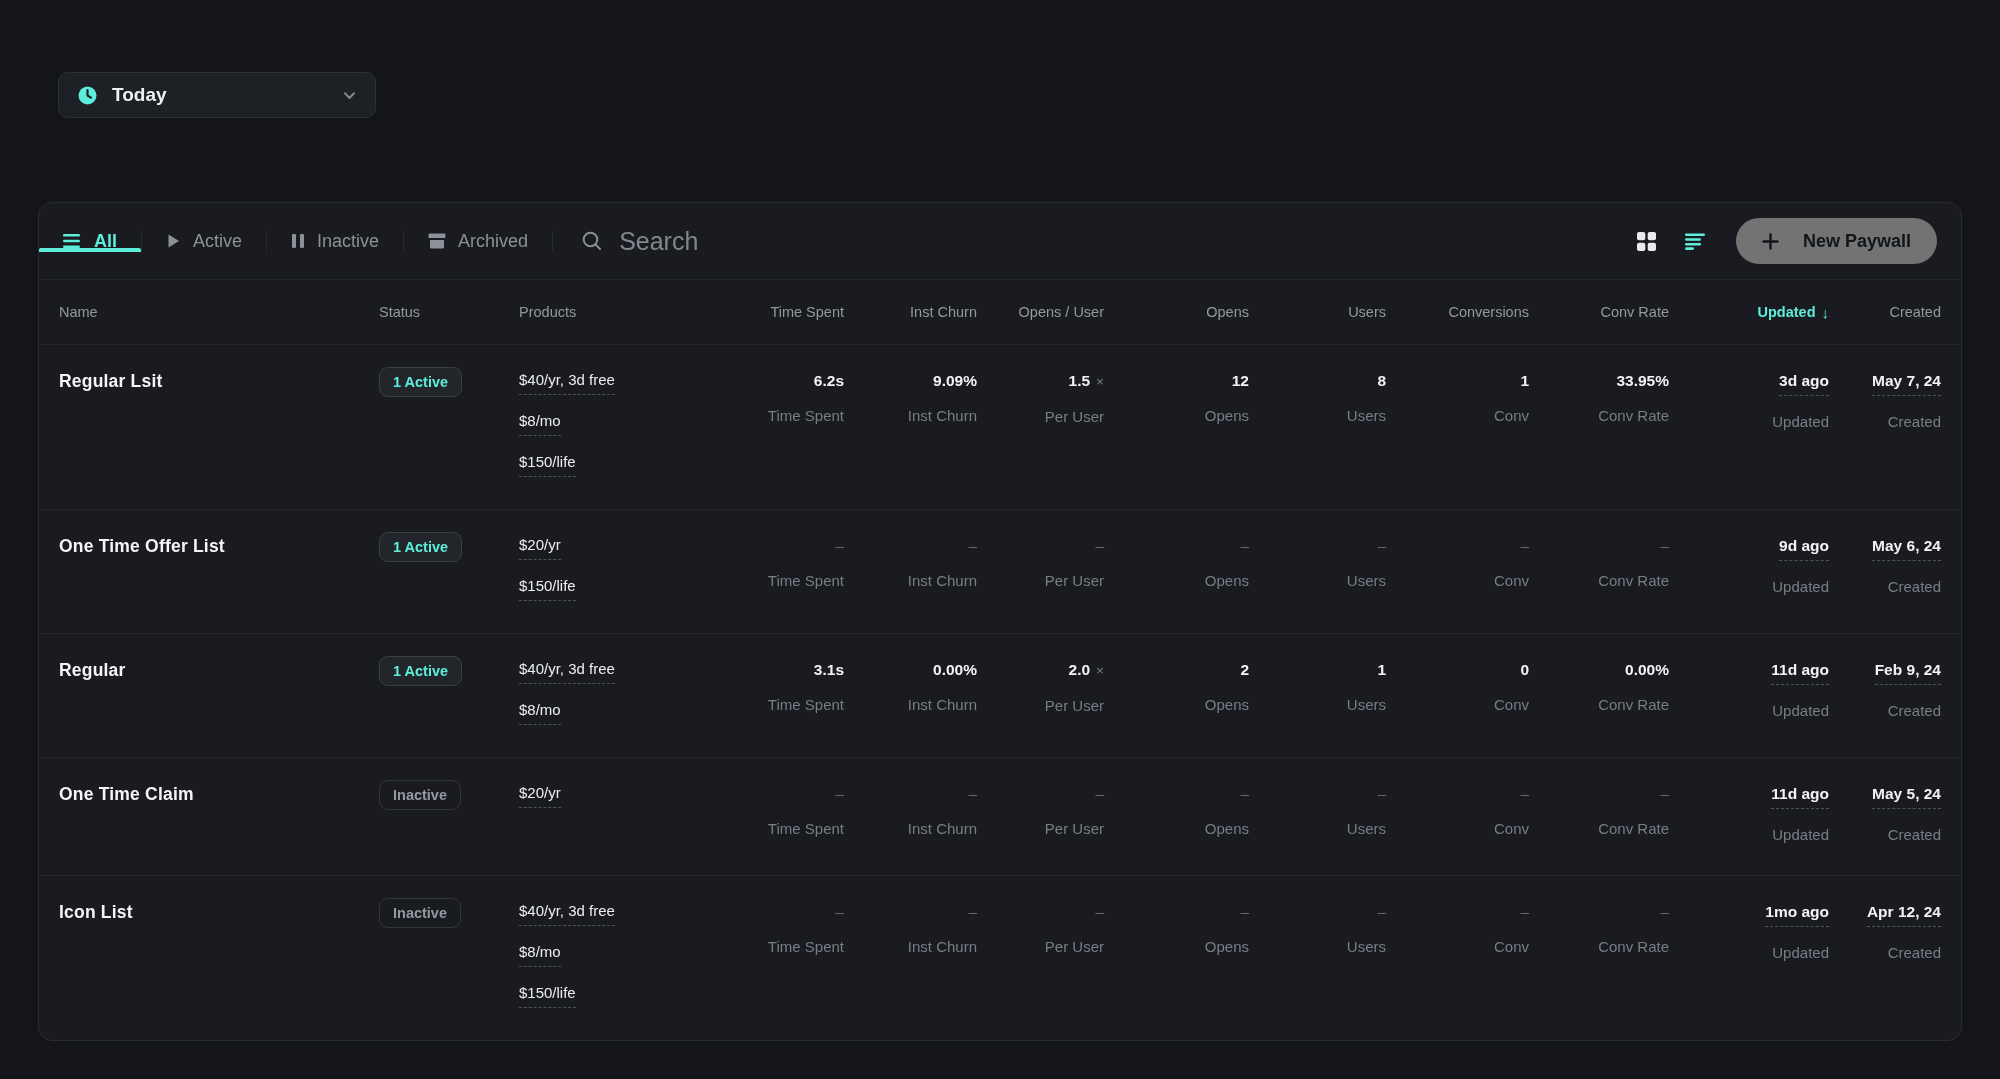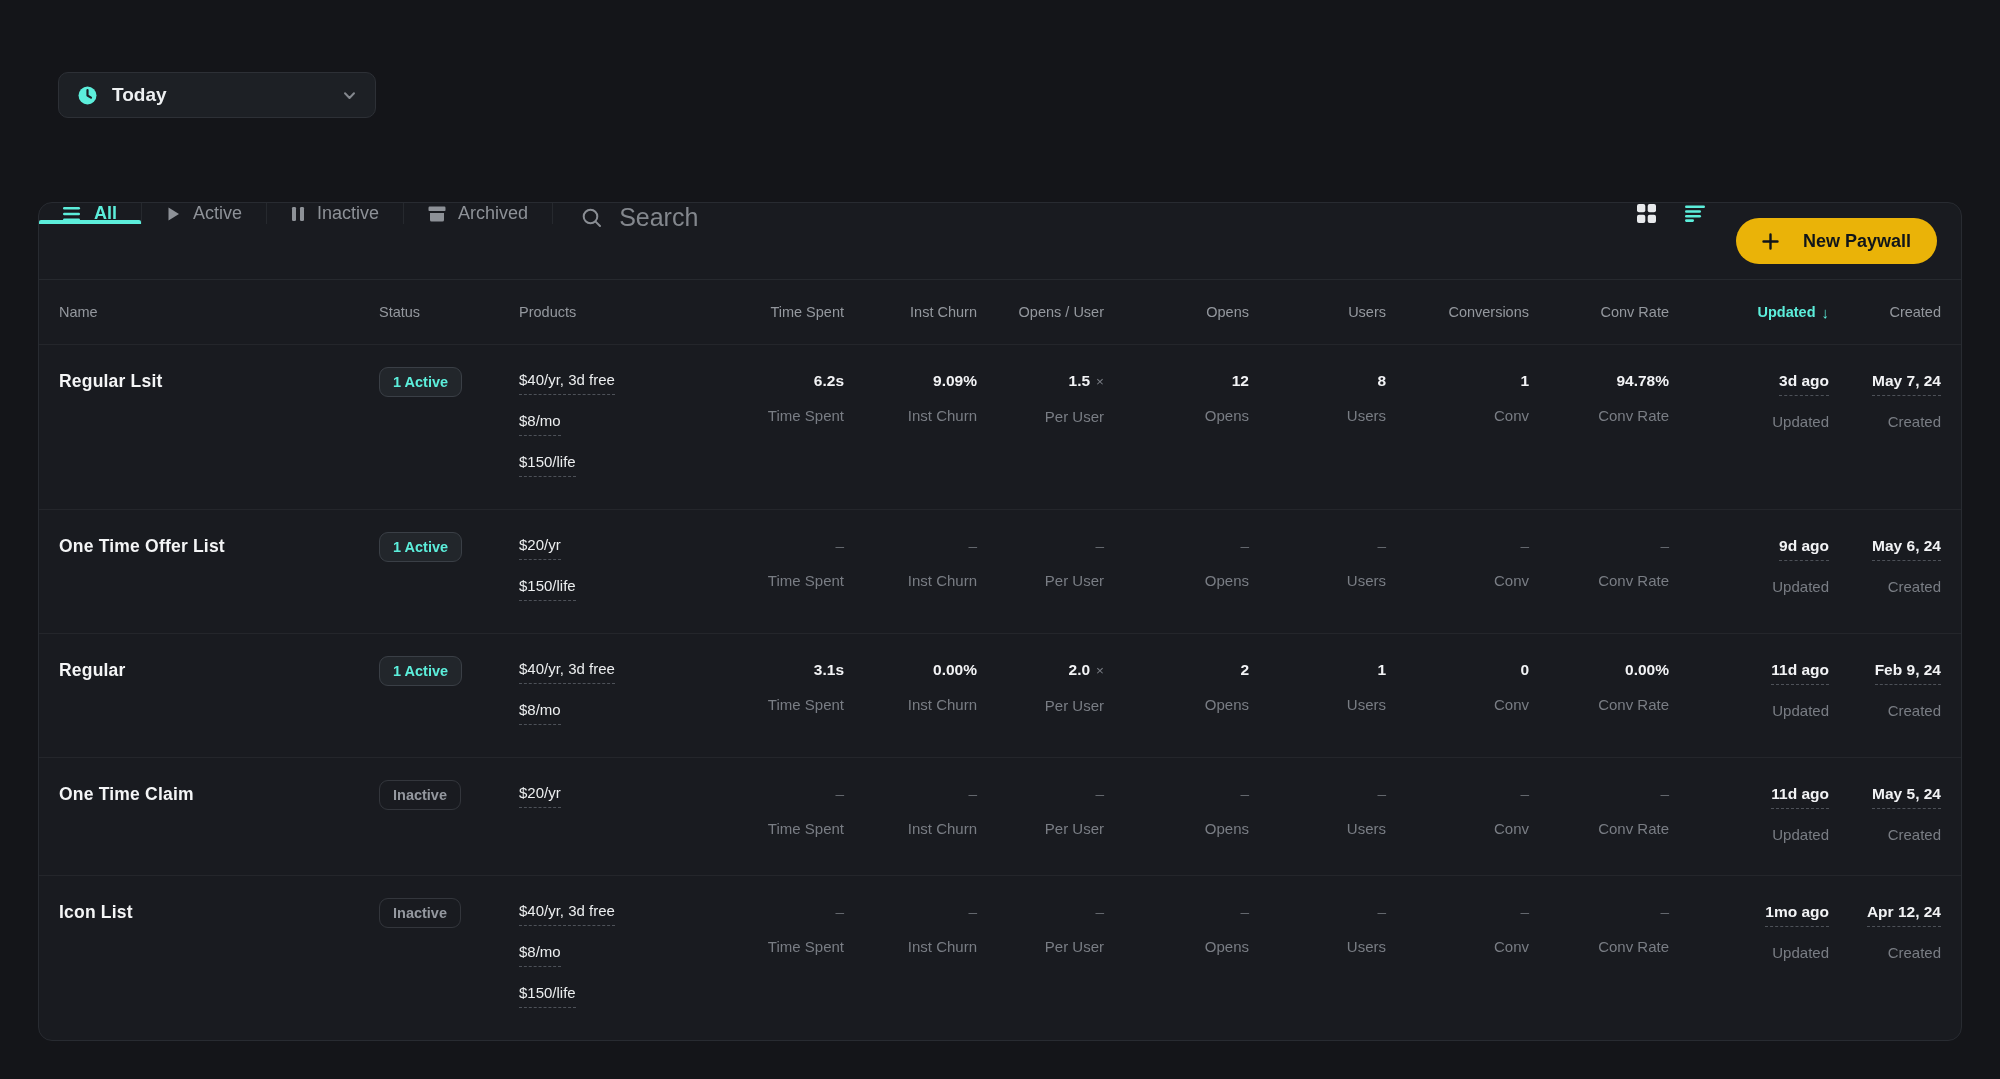--- a/index.html
+++ b/index.html
@@ -31,21 +31,21 @@
   
   .panel {
     margin: 84px 38px 0 38px;
     background: #191b20;
     border: 1px solid #282b31;
     border-radius: 14px;
     overflow: hidden;
   }
 
   
-  .toolbar { display: flex; align-items: flex-start; height: 77px; border-bottom: 1px solid #26292e; }
+  .toolbar { display: flex; align-items: center; height: 77px; border-bottom: 1px solid #26292e; }
   .tab {
     display: flex; align-items: center; gap: 12px;
     padding: 0 24px; border-right: 1px solid #26292e;
     font-size: 18px; color: #8d9197; cursor: pointer; position: relative;
     white-space: nowrap;
   }
   .tab.active { color: #5ceedb; font-weight: 700; }
   .tab.active::after {
     content: ""; position: absolute; left: 0; right: 0; bottom: 0; height: 4px;
     background: #5ceedb; border-radius: 2px 2px 0 0;
@@ -55,21 +55,21 @@
     flex: 1; background: transparent; border: none; outline: none;
     font-family: "Liberation Sans", sans-serif;
     font-size: 25px; color: #e8eaec;
   }
   .searchbar input::placeholder { color: #83878d; }
   .view-toggles { display: flex; align-items: center; gap: 28px; padding-right: 30px; }
   .icon-btn { background: none; border: none; cursor: pointer; display: flex; align-items: center; }
   .new-paywall-btn {
     align-self: center; margin-right: 24px;
     display: flex; align-items: center; gap: 24px;
-    background: #eab308; color: #10151a;
+    background: #737373; color: #10151a;
     border: none; border-radius: 24px;
     height: 46px; padding: 0 26px;
     font-family: "Liberation Sans", sans-serif;
     font-size: 18px; font-weight: 700; cursor: pointer; white-space: nowrap;
   }
 
   
   .grid {
     display: grid;
     grid-template-columns: minmax(0,1fr) 140px 185px 140px 133px 127px 145px 137px 143px 140px 160px 112px;
@@ -256,21 +256,21 @@
         </div>
     <div class="cell metric">
           <div class="val"><span>8</span></div>
           <div class="lbl">Users</div>
         </div>
     <div class="cell metric">
           <div class="val"><span>1</span></div>
           <div class="lbl">Conv</div>
         </div>
     <div class="cell metric">
-          <div class="val"><span>94.78%</span></div>
+          <div class="val"><span>33.95%</span></div>
           <div class="lbl">Conv Rate</div>
         </div>
     <div class="cell metric date">
           <div class="val"><span class="uline">3d ago</span></div>
           <div class="lbl">Updated</div>
         </div>
     <div class="cell metric date">
           <div class="val"><span class="uline">May 7, 24</span></div>
           <div class="lbl">Created</div>
         </div>

